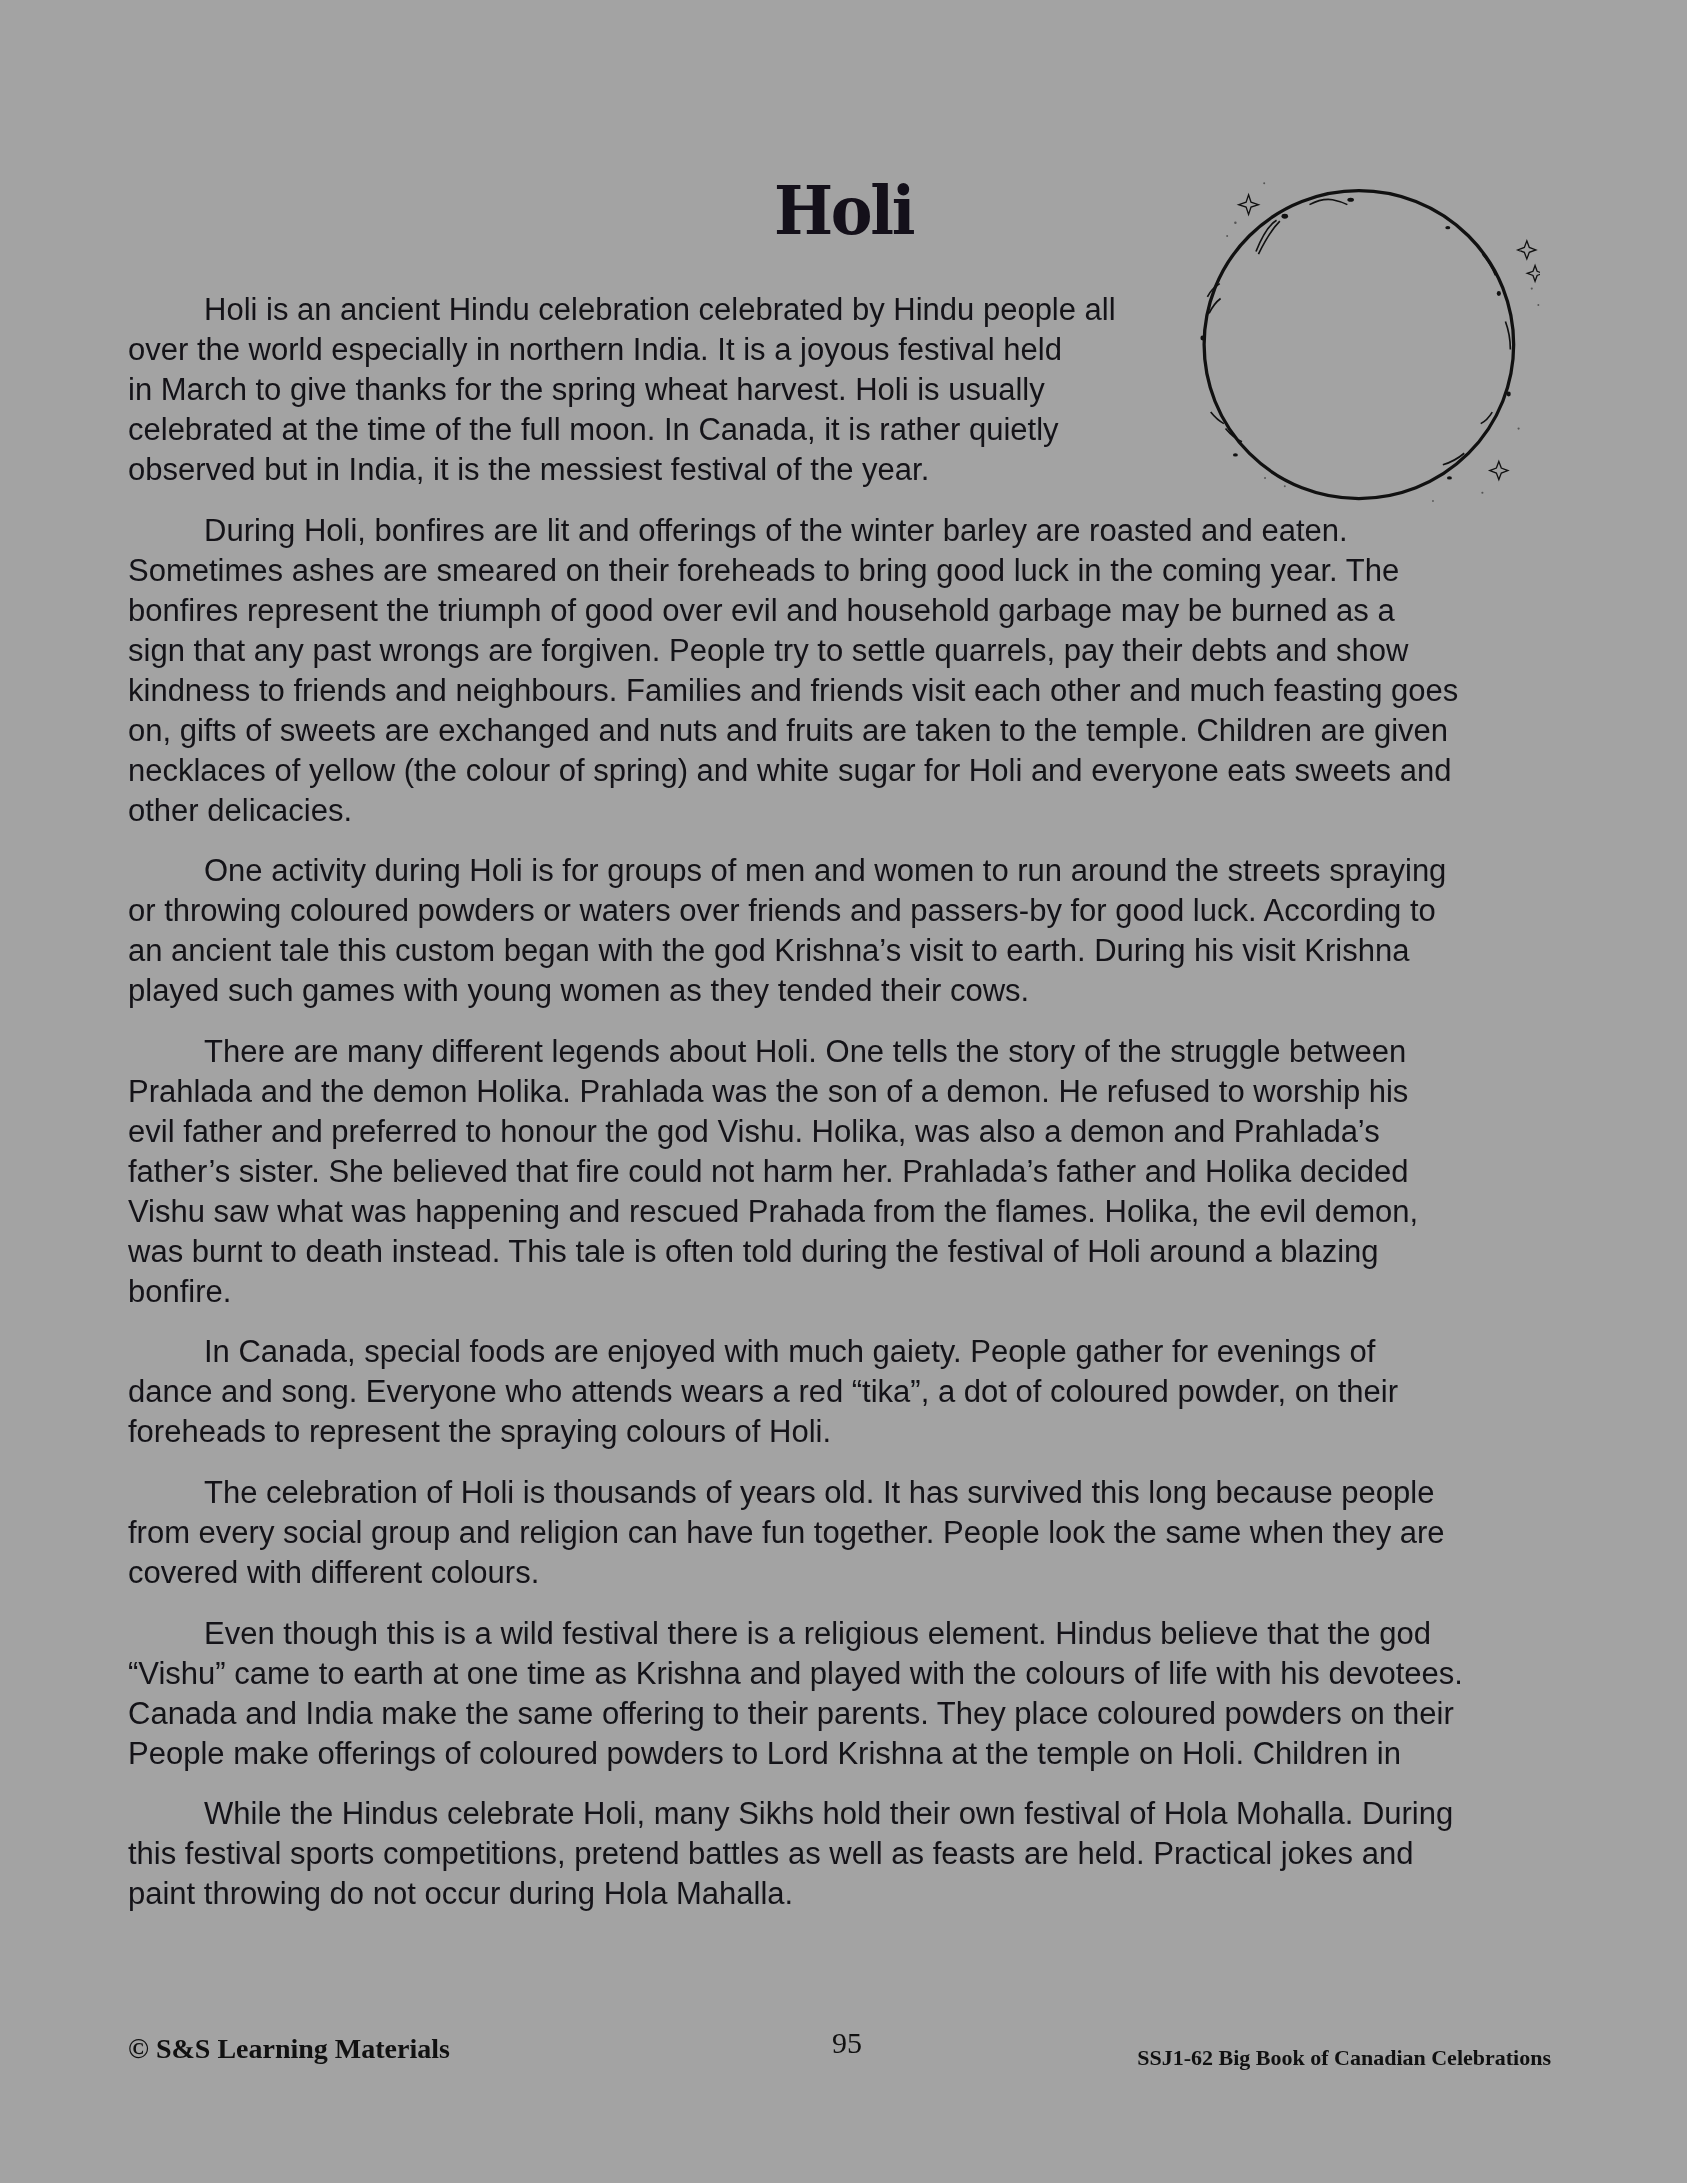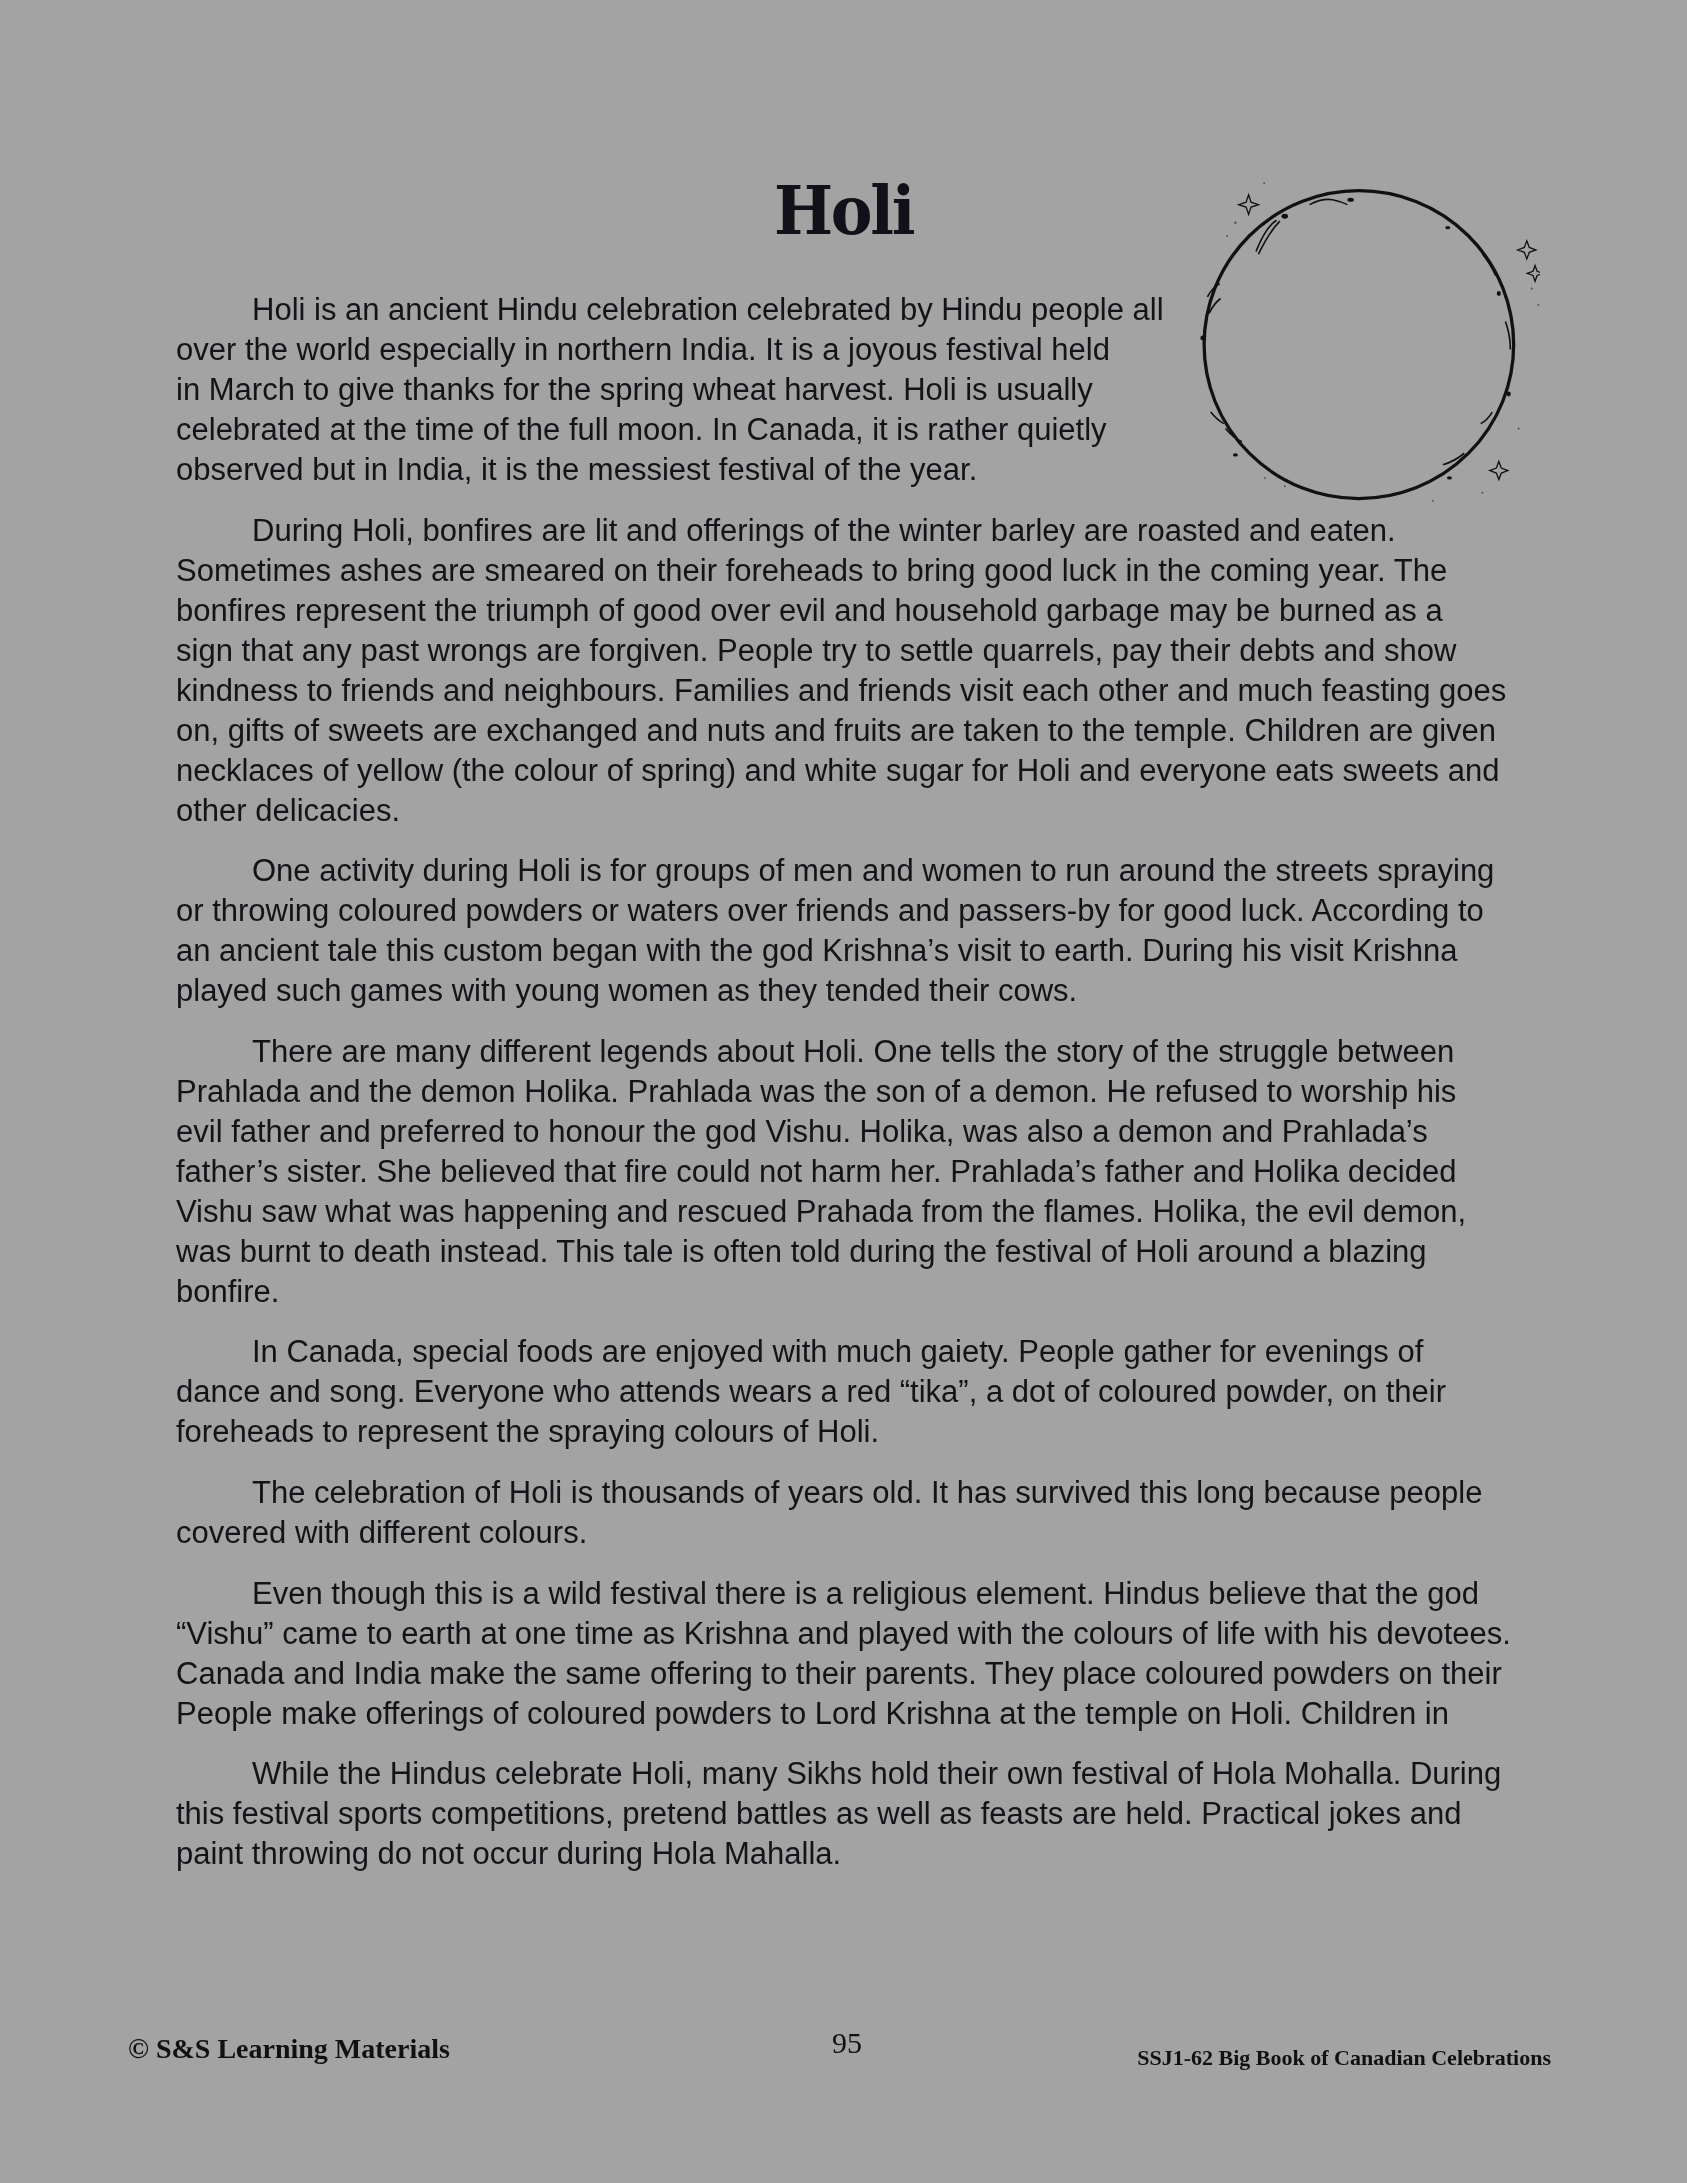--- a/index.html
+++ b/index.html
@@ -11,21 +11,21 @@
     font-size: 68px; letter-spacing: -2.5px; line-height: 82px; color: #14101a;
     transform: scaleX(0.92); transform-origin: 845px 0;
   }
   .moon { position: absolute; left: 1186px; top: 165px; width: 354px; height: 346px; }
   .body-text {
     position: absolute; left: 128px; top: 290px; width: 1438px;
     font-family: "Liberation Sans", sans-serif; font-size: 31px; line-height: 40px;
     color: #141318;
   }
   .para { margin: 0 0 20.6px 0; text-indent: 76px; white-space: normal; }
-  .para .ln { display: block; white-space: nowrap; margin-left: 48px; }
+  .para .ln { display: block; white-space: nowrap; }
   .para .ln:not(:first-child) { text-indent: 0; }
   .para .ln:first-child { text-indent: 76px; }
   .para { text-indent: 0; }
   .footer { position: absolute; top: 2033px; left: 0; width: 1687px; height: 33px;
     font-family: "Liberation Serif", serif; color: #111; }
   .footer .left { position: absolute; left: 128px; font-weight: bold; font-size: 28px; }
   .footer .center { position: absolute; left: 832px; font-size: 30px; top: -6.6px; }
   .footer .right { position: absolute; right: 136px; font-weight: bold; font-size: 22px; margin-top: 12px; }
 </style>
 </head>
@@ -116,20 +116,21 @@
       <span class="ln">was burnt to death instead.  This tale is often told during the festival of Holi around a blazing</span>
       <span class="ln">bonfire.</span>
     </p>
     <p class="para">
       <span class="ln">In Canada, special foods are enjoyed with much gaiety.  People gather for evenings of</span>
       <span class="ln">dance and song.  Everyone who attends wears a red “tika”, a dot of coloured powder, on their</span>
       <span class="ln">foreheads to represent the spraying colours of Holi.</span>
     </p>
     <p class="para">
       <span class="ln">The celebration of Holi is thousands of years old.  It has survived this long because people</span>
+      <span class="ln">from every social group and religion can have fun together.  People look the same when they are</span>
       <span class="ln">covered with different colours.</span>
     </p>
     <p class="para">
       <span class="ln">Even though this is a wild festival there is a religious element.  Hindus believe that the god</span>
       <span class="ln">“Vishu” came to earth at one time as Krishna and played with the colours of life with his devotees.</span>
       <span class="ln">Canada and India make the same offering to their parents.  They place coloured powders on their</span>
       <span class="ln">People make offerings of coloured powders to Lord Krishna at the temple on Holi.  Children in</span>
     </p>
     <p class="para">
       <span class="ln">While the Hindus celebrate Holi, many Sikhs hold their own festival of Hola Mohalla.  During</span>

